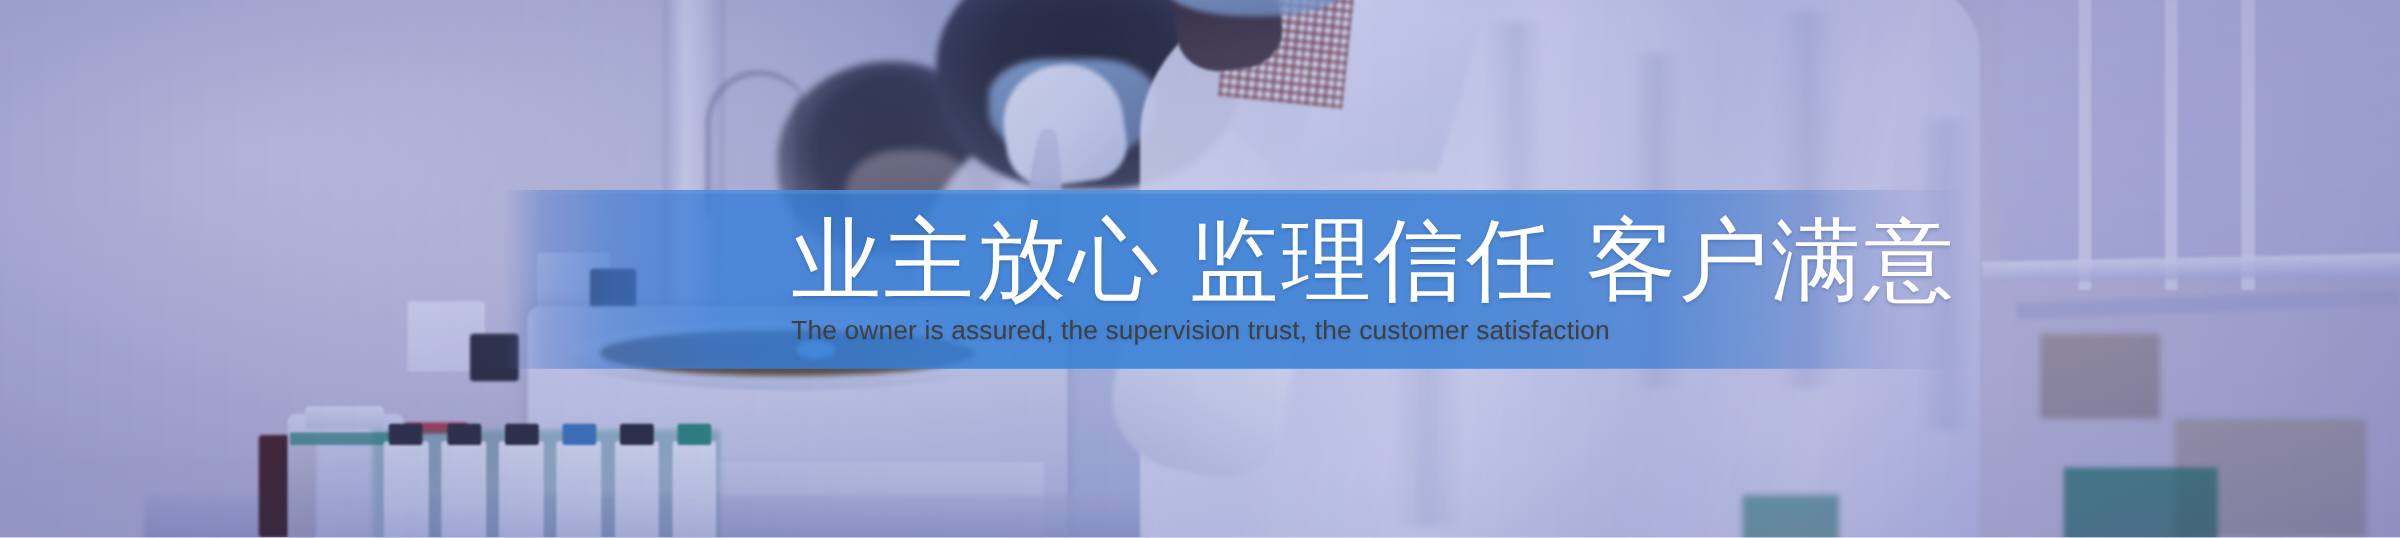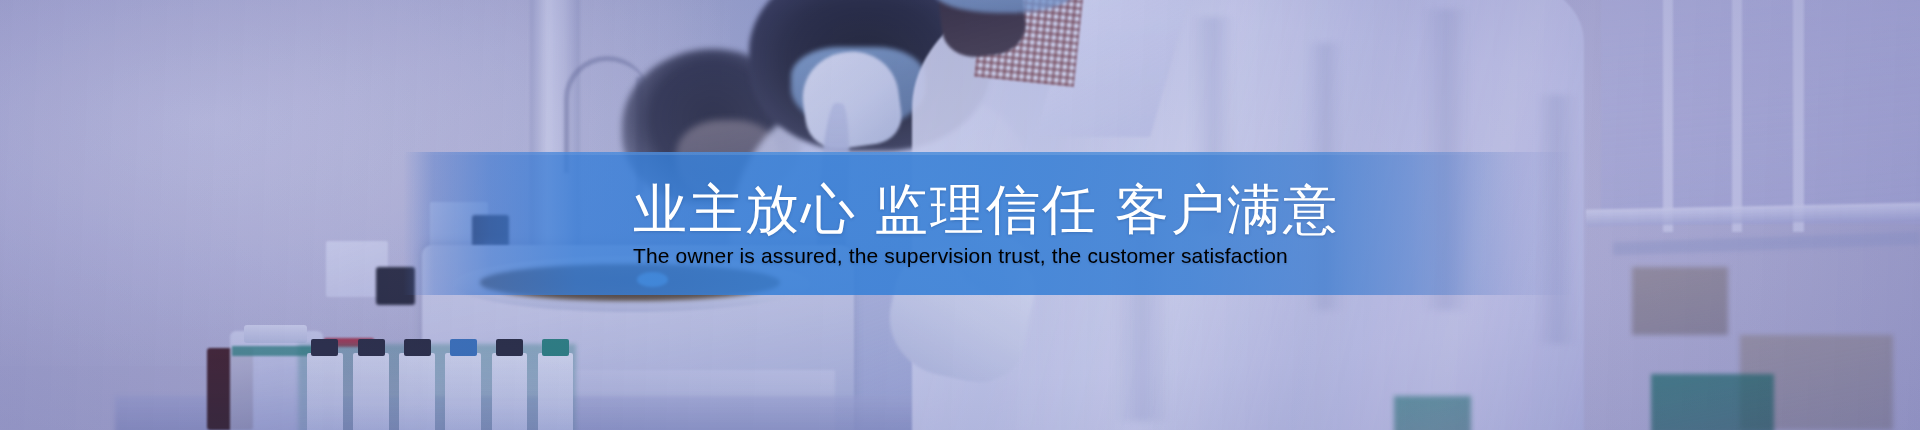--- a/index.html
+++ b/index.html
@@ -545,31 +545,31 @@
     display: flex;
     flex-direction: column;
     justify-content: center;
     align-items: flex-start;
     padding-left: 633px;
     box-sizing: border-box;
   }
 
   .headline {
     color: #ffffff;
-    font-size: 54px;
+    font-size: 72px;
     line-height: 1.0;
     font-weight: 400;
     letter-spacing: 2px;
     white-space: nowrap;
     margin: 0 0 9px 0;
     text-shadow: 0 1px 3px rgba(26,58,112,0.28);
   }
 
   .subline {
-    color: #000000;
+    color: #404040;
     font-size: 21px;
     line-height: 1.0;
     font-weight: 400;
     letter-spacing: 0.15px;
     white-space: nowrap;
     margin: 0;
     text-shadow: 0 1px 2px rgba(26,58,112,0.25);
   }
 </style>
 </head>

